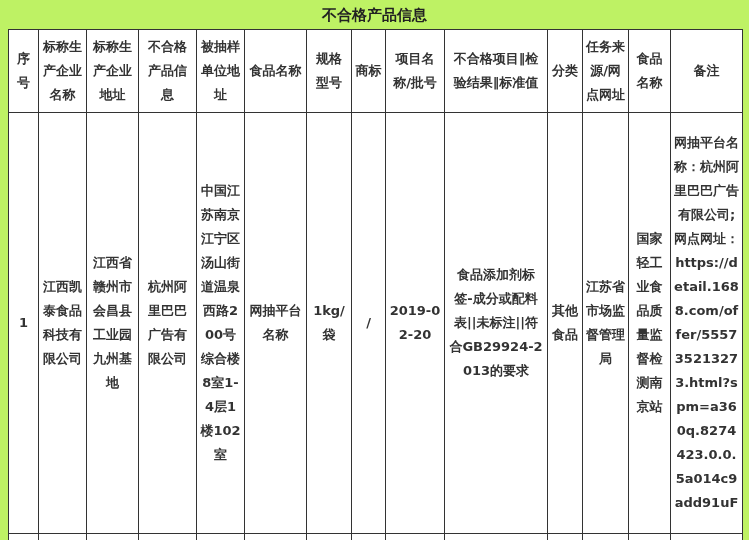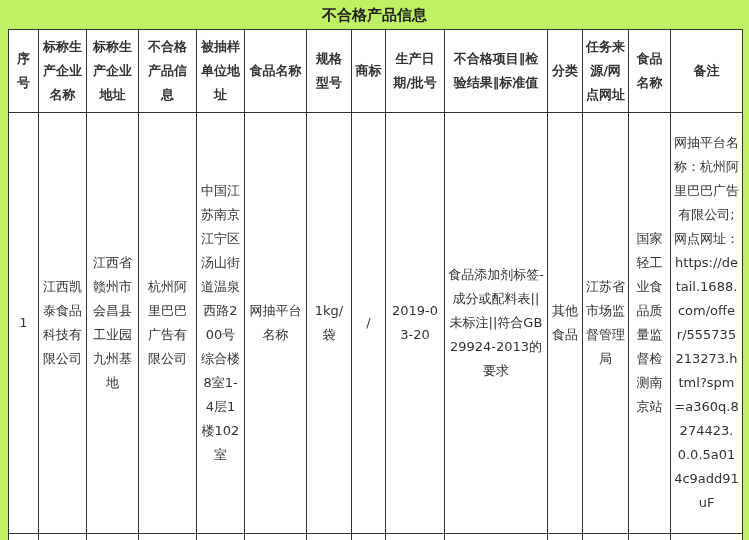--- a/index.html
+++ b/index.html
@@ -37,21 +37,21 @@
     font-size: 13px;
     line-height: 24px;
     text-align: center;
     vertical-align: middle;
     padding: 0 3px;
     word-break: break-all;
     overflow-wrap: anywhere;
     background: #ffffff;
   }
   table.report th { font-weight: bold; }
-  table.report td { font-weight: normal; }
+  table.report td { font-weight: bold; }
   tr.header-row   { height: 83px; }
   tr.data-row     { height: 421px; }
   tr.partial-row  { height: 40px; }
   .remarks-line { display: block; }
   
   .c0  { width: 30px; }
   .c1  { width: 48px; }
   .c2  { width: 52px; }
   .c3  { width: 58px; }
   .c4  { width: 48px; }
@@ -91,39 +91,39 @@
     <thead>
       <tr class="header-row">
         <th>序号</th>
         <th>标称生产企业名称</th>
         <th>标称生产企业地址</th>
         <th>不合格产品信息</th>
         <th>被抽样单位地址</th>
         <th>食品名称</th>
         <th>规格型号</th>
         <th>商标</th>
-        <th>生产日期/批号</th>
+        <th>项目名称/批号</th>
         <th>不合格项目‖检验结果‖标准值</th>
         <th>分类</th>
         <th>任务来源/网点网址</th>
         <th>食品名称</th>
         <th>备注</th>
       </tr>
     </thead>
     <tbody>
       <tr class="data-row">
         <td>1</td>
         <td>江西凯泰食品科技有限公司</td>
         <td>江西省赣州市会昌县工业园九州基地</td>
         <td>杭州阿里巴巴广告有限公司</td>
         <td>中国江苏南京江宁区汤山街道温泉西路200号综合楼8室1-4层1楼102室</td>
         <td>网抽平台名称</td>
         <td>1kg/袋</td>
         <td>/</td>
-        <td>2019-03-20</td>
+        <td>2019-02-20</td>
         <td>食品添加剂标签-成分或配料表||未标注||符合GB29924-2013的要求</td>
         <td>其他食品</td>
         <td>江苏省市场监督管理局</td>
         <td>国家轻工业食品质量监督检测南京站</td>
         <td>
           <span class="remarks-line">网抽平台名称：杭州阿里巴巴广告有限公司;</span>
           <span class="remarks-line">网点网址：https://detail.1688.com/offer/555735213273.html?spm=a360q.8274423.0.0.5a014c9add91uF</span>
         </td>
       </tr>
       <tr class="partial-row">

